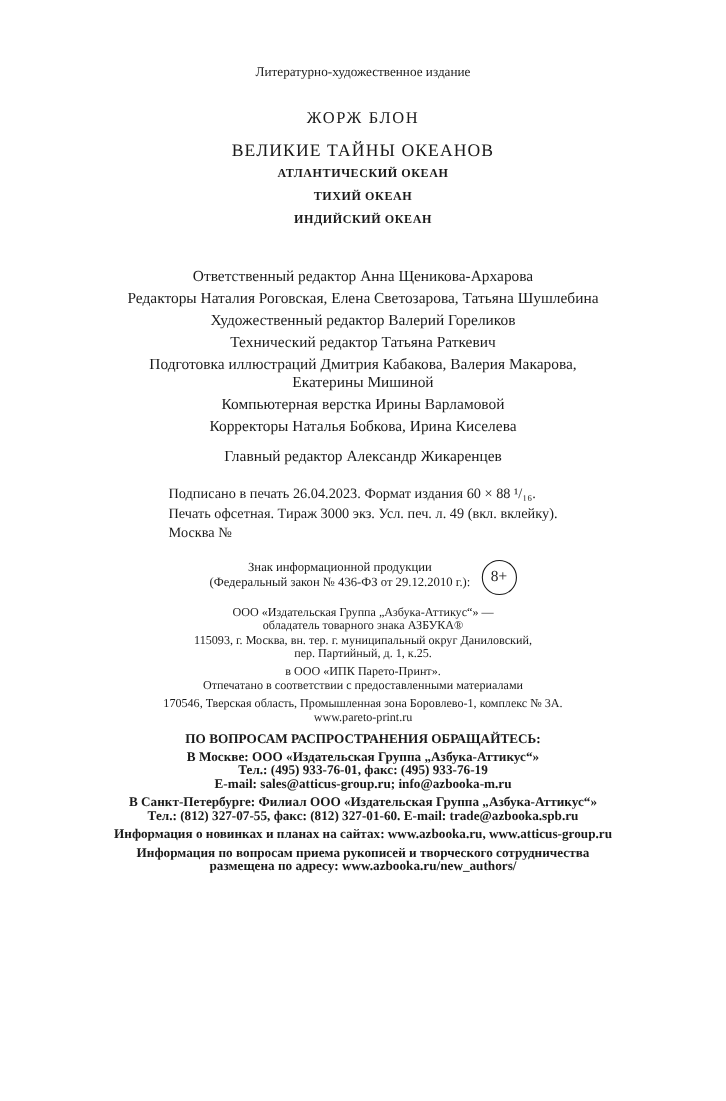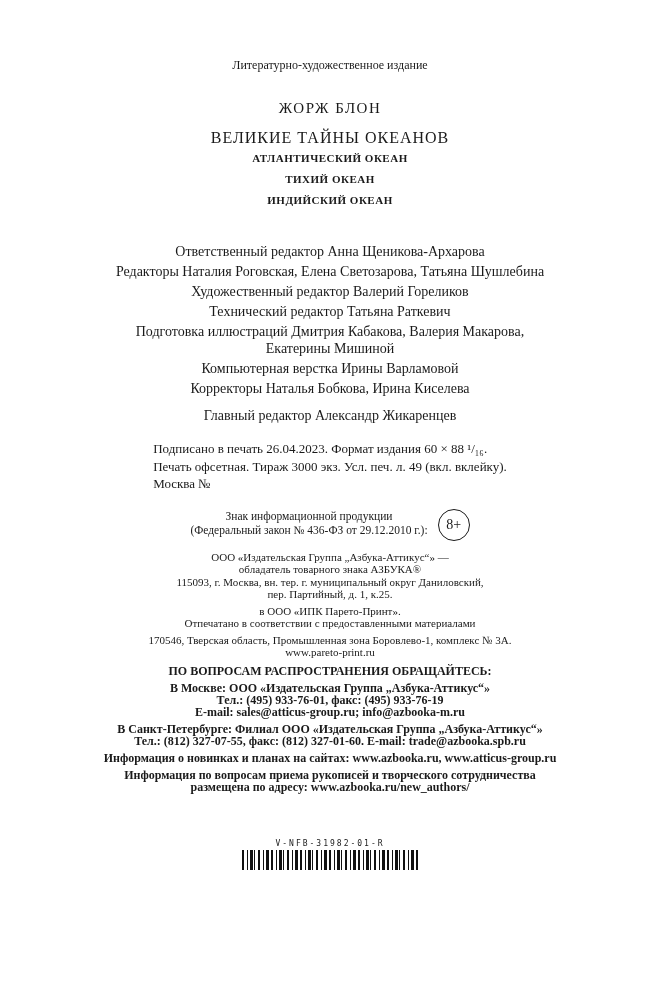--- a/index.html
+++ b/index.html
@@ -146,18 +146,14 @@
       <div>В Санкт-Петербурге: Филиал ООО «Издательская Группа „Азбука-Аттикус“»</div>
       <div>Тел.: (812) 327-07-55, факс: (812) 327-01-60. E-mail: trade@azbooka.spb.ru</div>
     </div>
     <div class="dist-block">Информация о новинках и планах на сайтах: www.azbooka.ru, www.atticus-group.ru</div>
     <div class="dist-block">
       <div>Информация по вопросам приема рукописей и творческого сотрудничества</div>
       <div>размещена по адресу: www.azbooka.ru/new_authors/</div>
     </div>
   </div>
 
-  <div class="barcode-wrap">
-    <div class="barcode-text">V-NFB-31982-01-R</div>
-    <div class="barcode-bars"></div>
-  </div>
 
 </div>
 
 </body></html>

